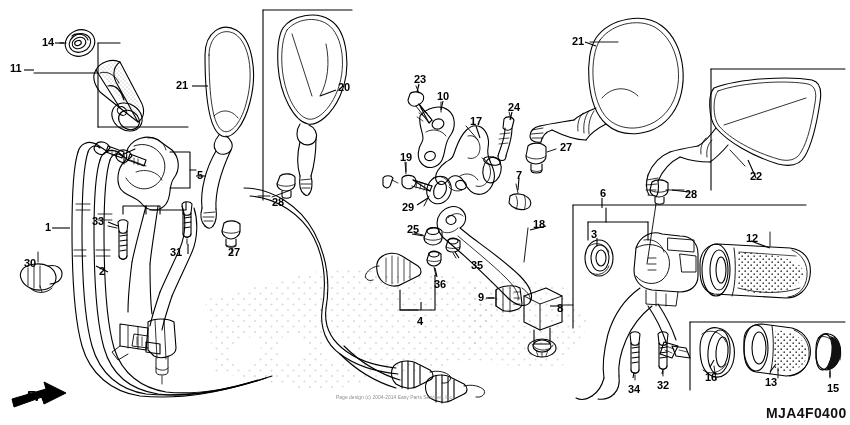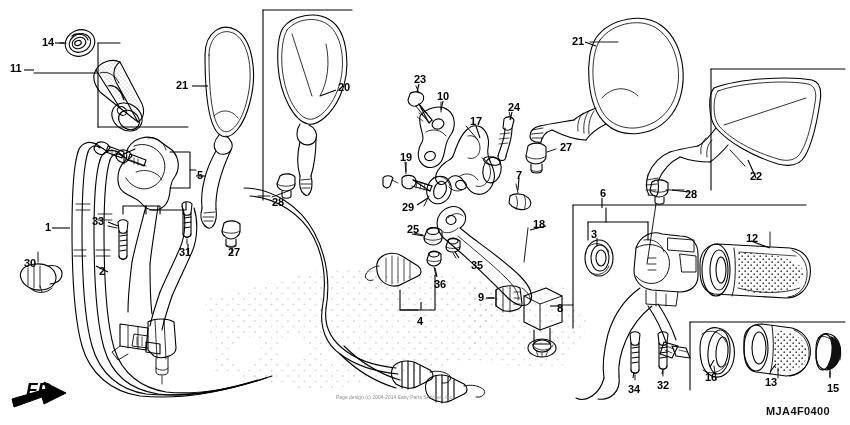--- a/index.html
+++ b/index.html
@@ -1,21 +1,21 @@
 <!DOCTYPE html>
 <html><head>
 <meta charset="utf-8">
 <style>
   html,body{margin:0;padding:0;background:#ffffff;}
   body{width:850px;height:425px;overflow:hidden;font-family:"Liberation Sans",sans-serif;}
   #sheet{position:relative;width:850px;height:425px;background:#fff;}
   #art{position:absolute;left:0;top:0;width:850px;height:425px;}
   .lbl{position:absolute;font-family:"Liberation Sans",sans-serif;font-size:11px;font-weight:bold;color:#000;line-height:1;white-space:nowrap;}
-  .code{position:absolute;font-family:"Liberation Sans",sans-serif;font-size:11px;font-weight:bold;letter-spacing:.4px;color:#111;}
-  .fr{position:absolute;font-family:"Liberation Sans",sans-serif;font-size:19px;font-weight:bold;font-style:italic;color:#000;}
+  .code{position:absolute;font-family:"Liberation Sans",sans-serif;font-size:14px;font-weight:bold;letter-spacing:.4px;color:#111;}
+  .fr{position:absolute;font-family:"Liberation Sans",sans-serif;font-size:15px;font-weight:bold;font-style:italic;color:#000;margin-top:8px;}
   .wm{position:absolute;font-family:"Liberation Sans",sans-serif;font-size:5px;color:#8f8f8f;white-space:nowrap;}
 </style>
 </head>
 <body>
 
 <div id="sheet">
 
 <svg id="art" viewBox="0 0 850 425" xmlns="http://www.w3.org/2000/svg">
   <defs>
     <pattern id="stipple" width="6" height="6" patternUnits="userSpaceOnUse">
@@ -576,21 +576,21 @@
 <div class="lbl" style="left:685px;top:189px;">28</div>
 <div class="lbl" style="left:400px;top:152px;">19</div>
 <div class="lbl" style="left:516px;top:170px;">7</div>
 <div class="lbl" style="left:402px;top:202px;">29</div>
 <div class="lbl" style="left:272px;top:197px;">28</div>
 <div class="lbl" style="left:533px;top:219px;">18</div>
 <div class="lbl" style="left:600px;top:188px;">6</div>
 <div class="lbl" style="left:591px;top:229px;">3</div>
 <div class="lbl" style="left:197px;top:170px;">5</div>
 <div class="lbl" style="left:92px;top:216px;">33</div>
-<div class="lbl" style="left:179px;top:247px;text-align:right;">31</div>
+<div class="lbl" style="left:170px;top:247px;text-align:right;">31</div>
 <div class="lbl" style="left:228px;top:247px;">27</div>
 <div class="lbl" style="left:45px;top:222px;">1</div>
 <div class="lbl" style="left:99px;top:266px;">2</div>
 <div class="lbl" style="left:24px;top:258px;">30</div>
 <div class="lbl" style="left:407px;top:224px;">25</div>
 <div class="lbl" style="left:471px;top:260px;">35</div>
 <div class="lbl" style="left:434px;top:279px;">36</div>
 <div class="lbl" style="left:417px;top:316px;">4</div>
 <div class="lbl" style="left:478px;top:292px;">9</div>
 <div class="lbl" style="left:557px;top:303px;">8</div>

